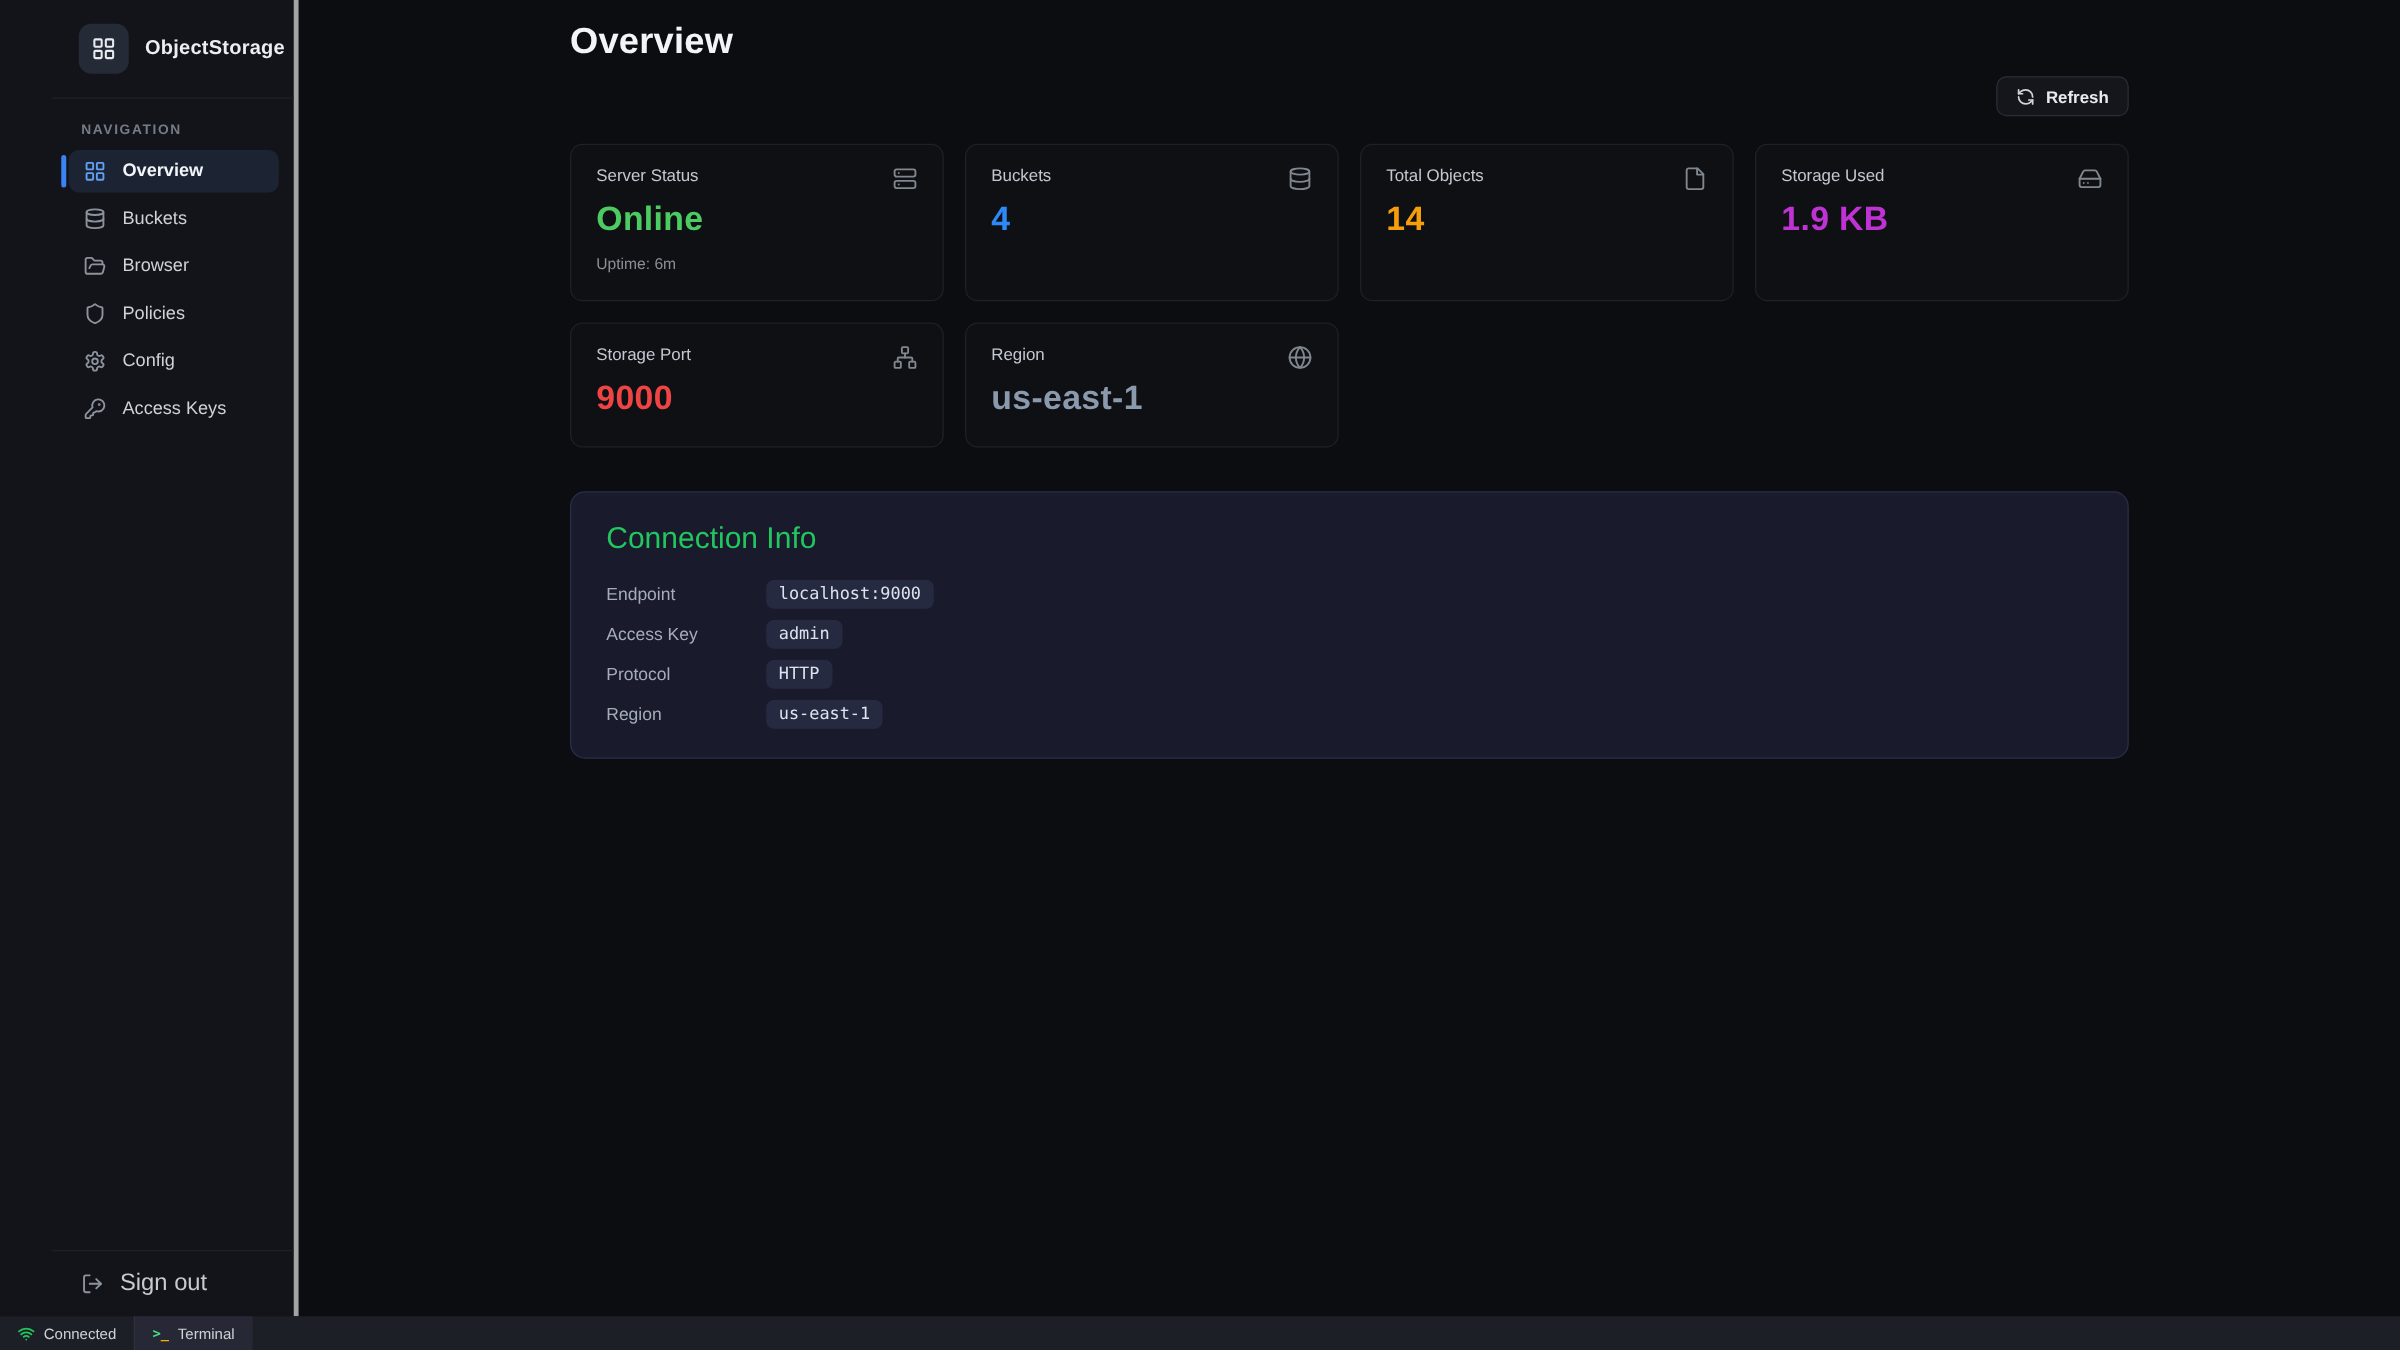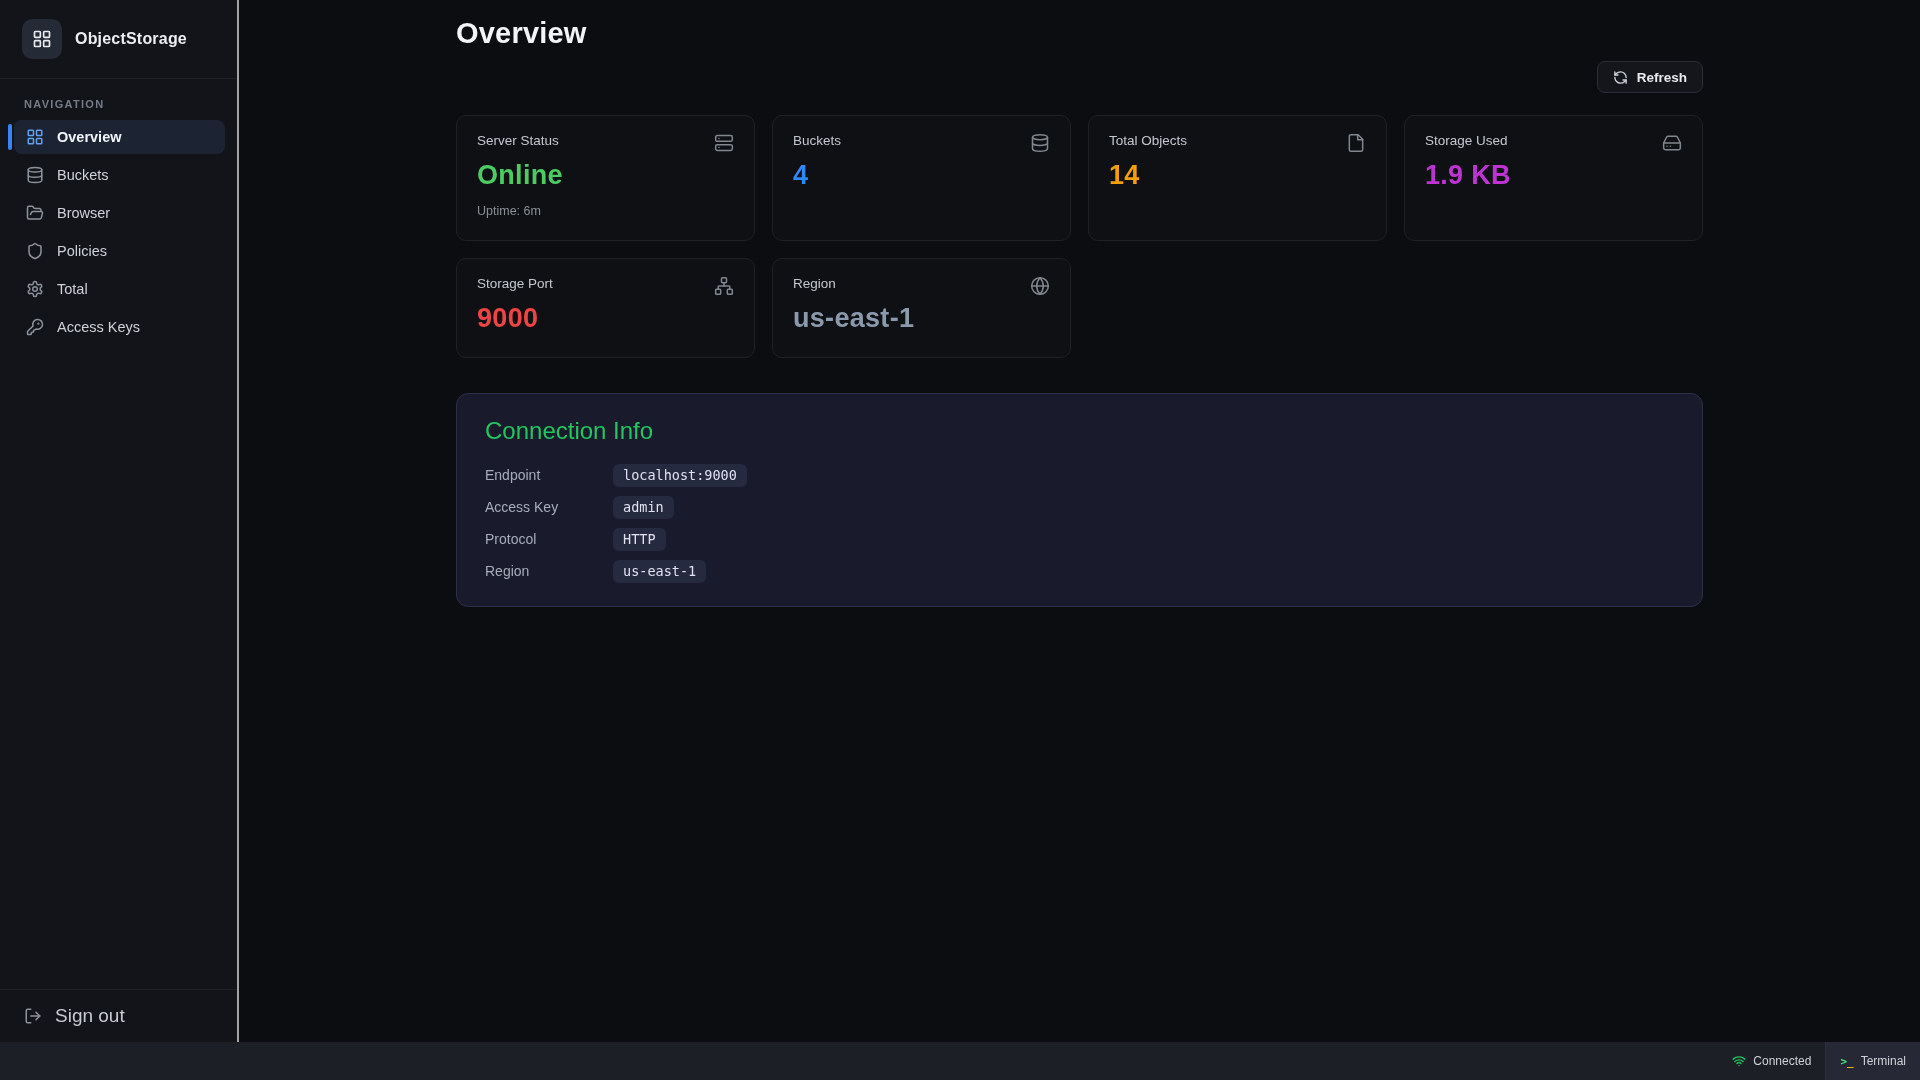--- a/index.html
+++ b/index.html
@@ -7,22 +7,22 @@
   body {
     font-family:"Liberation Sans", sans-serif;
     background:#0b0c0f;
     color:#e5e7eb;
     display:flex; flex-direction:column;
   }
   .app { flex:1; display:flex; min-height:0; }
 
   
   .sidebar {
-    width:239px; background:#121419; border-right:2px solid #a3a3a3;
-    display:flex; flex-direction:column; flex-shrink:0;
+    width:239px; background:#121419; border-right:4px solid #a3a3a3;
+    display:flex; flex-direction:column; flex-shrink:0;padding-left:41px;
   }
   .logo-row { padding:19px 22px; display:flex; align-items:center; gap:13px; border-bottom:1px solid #1e2026; }
   .logo-badge {
     width:40px; height:40px; border-radius:10px; background:#242a36;
     display:grid; place-items:center; color:#e9ebef; flex-shrink:0;
   }
   .app-title { font-size:16px; font-weight:700; color:#eceef2; letter-spacing:.2px; }
   .nav-label { margin:19px 24px 10px; font-size:11px; font-weight:700; color:#757c87; letter-spacing:1.3px; }
   .nav { flex:1; padding:0 12px 0 14px; }
   .nav-item {
@@ -78,22 +78,22 @@
   .conn-rows { margin-top:17px; }
   .conn-row { display:flex; align-items:center; height:26px; margin-bottom:6px; }
   .conn-label { width:128px; font-size:14px; color:#a6acb8; }
   .conn-chip {
     font-family:"DejaVu Sans Mono", monospace; font-size:13.5px;
     background:#262a41; color:#dfe2ee; padding:3px 10px 4px; border-radius:6px;
   }
 
   
   .statusbar {
-    height:38px; background:#1d1f26; flex-shrink:0;
-    display:flex; align-items:stretch; justify-content:flex-end;
+    height:27px; background:#1d1f26; flex-shrink:0;
+    display:flex; align-items:stretch; 
     font-size:12px;
   }
   .status-seg { display:flex; align-items:center; gap:7px; padding:0 14px; color:#ced1d6; }
   .status-divider { width:1px; background:#2e313b; }
   .seg-terminal { background:#262935; cursor:pointer; }
   .wifi-icon { color:#22c55e; display:grid; place-items:center; }
   .prompt { font-family:"DejaVu Sans Mono", monospace; font-size:11px; font-weight:700; }
   .prompt .gt { color:#4ade80; }
   .prompt .us { color:#eab308; }
 
@@ -157,21 +157,21 @@
         </span>
         <span>Policies</span>
       </div>
       <div class="nav-item">
         <span class="nicon">
           <svg width="18" height="18" viewBox="0 0 24 24" fill="none" stroke="currentColor" stroke-width="2" stroke-linecap="round" stroke-linejoin="round">
               <path d="M12.22 2h-.44a2 2 0 0 0-2 2v.18a2 2 0 0 1-1 1.73l-.43.25a2 2 0 0 1-2 0l-.15-.08a2 2 0 0 0-2.73.73l-.22.38a2 2 0 0 0 .73 2.73l.15.1a2 2 0 0 1 1 1.72v.51a2 2 0 0 1-1 1.74l-.15.09a2 2 0 0 0-.73 2.73l.22.38a2 2 0 0 0 2.73.73l.15-.08a2 2 0 0 1 2 0l.43.25a2 2 0 0 1 1 1.73V20a2 2 0 0 0 2 2h.44a2 2 0 0 0 2-2v-.18a2 2 0 0 1 1-1.73l.43-.25a2 2 0 0 1 2 0l.15.08a2 2 0 0 0 2.73-.73l.22-.39a2 2 0 0 0-.73-2.73l-.15-.08a2 2 0 0 1-1-1.74v-.5a2 2 0 0 1 1-1.74l.15-.09a2 2 0 0 0 .73-2.73l-.22-.38a2 2 0 0 0-2.73-.73l-.15.08a2 2 0 0 1-2 0l-.43-.25a2 2 0 0 1-1-1.73V4a2 2 0 0 0-2-2z"></path>
               <circle cx="12" cy="12" r="3"></circle>
             </svg>
         </span>
-        <span>Total</span>
+        <span>Config</span>
       </div>
       <div class="nav-item">
         <span class="nicon">
           <svg width="18" height="18" viewBox="0 0 24 24" fill="none" stroke="currentColor" stroke-width="2" stroke-linecap="round" stroke-linejoin="round">
               <path d="M2.586 17.414A2 2 0 0 0 2 18.828V21a1 1 0 0 0 1 1h3a1 1 0 0 0 1-1v-1a1 1 0 0 1 1-1h1a1 1 0 0 0 1-1v-1a1 1 0 0 1 1-1h.172a2 2 0 0 0 1.414-.586l.814-.814a6.5 6.5 0 1 0-4-4z"></path>
               <circle cx="16.5" cy="7.5" r=".5" fill="currentColor"></circle>
             </svg>
         </span>
         <span>Access Keys</span>
       </div>

